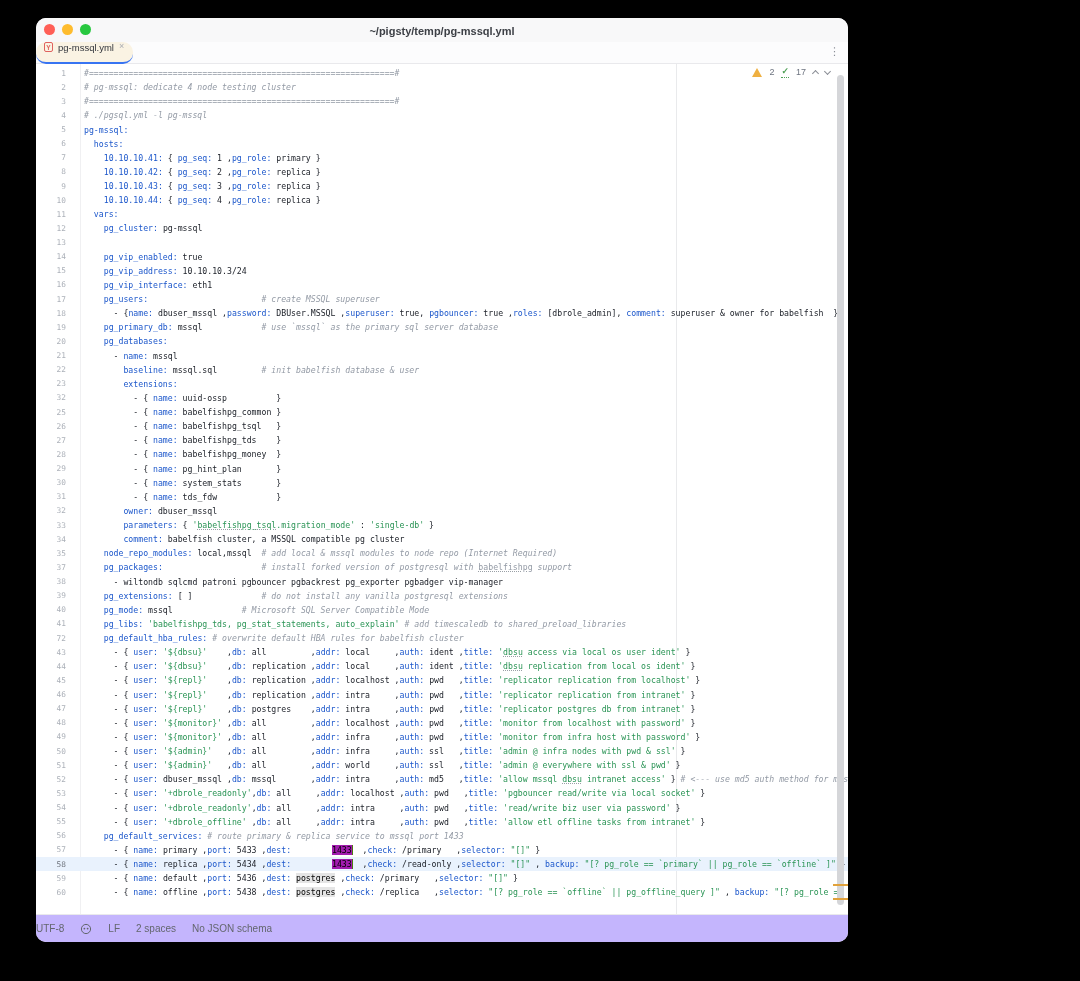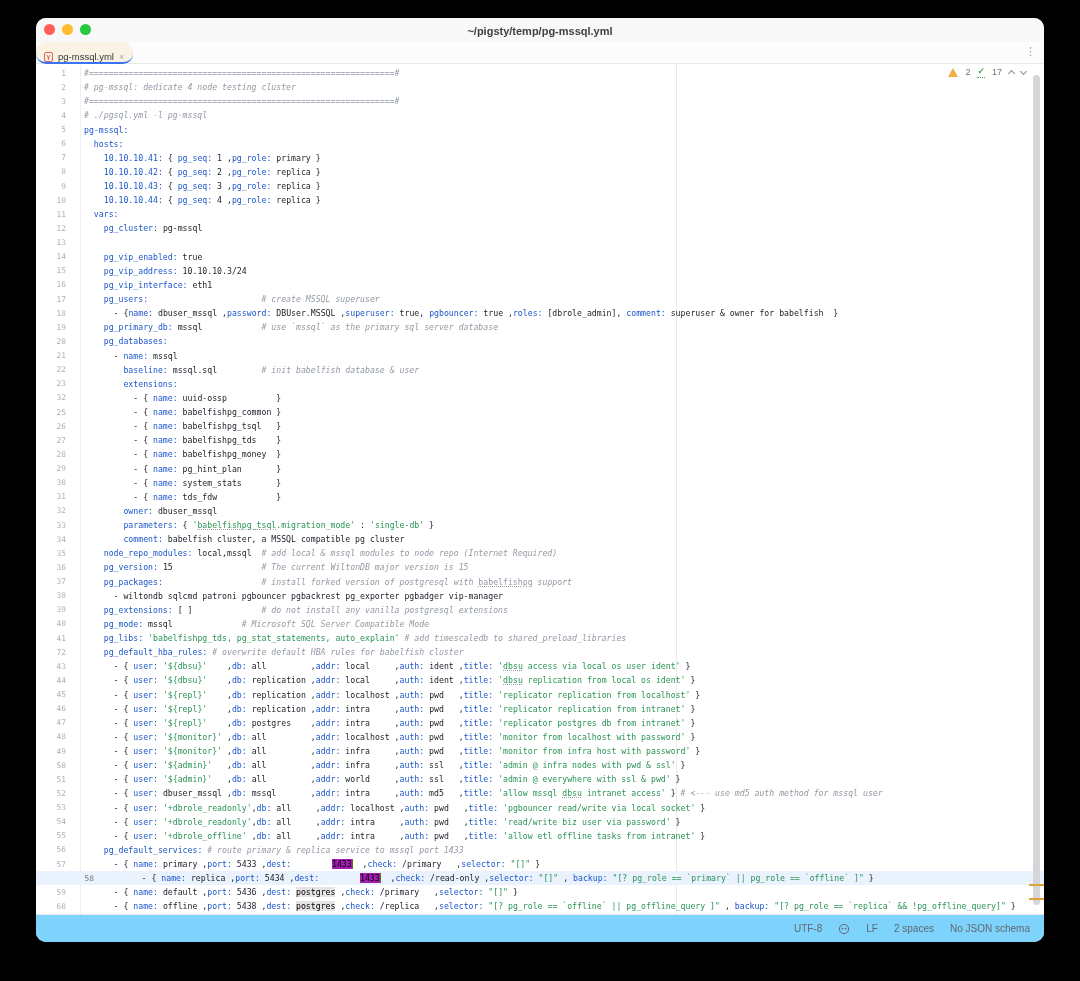--- a/index.html
+++ b/index.html
@@ -1,44 +1,44 @@
 <!DOCTYPE html>
 <html><head>
 <meta charset="utf-8">
 <style>
   * { margin:0; padding:0; box-sizing:border-box; }
   html,body { width:1080px; height:981px; background:#000; overflow:hidden;
               font-family:"Liberation Sans", sans-serif; }
-  .window { position:absolute; left:36px; top:18px; width:1008px; height:924px;
+  .window { position:absolute; left:36px; top:18px; width:812px; height:924px;
             background:#fff; border-radius:10px; overflow:hidden;
             box-shadow:0 12px 40px rgba(0,0,0,0.55); }
   
   .titlebar { position:relative; height:24px; background:#F8F8F9; }
   .traffic { position:absolute; top:6px; left:8px; display:flex; gap:7px; }
   .tl { width:11px; height:11px; border-radius:50%; }
   .tl.red { background:#FF5F57; } .tl.yellow { background:#FEBC2E; } .tl.green { background:#28C840; }
   .win-title { position:absolute; left:0; right:0; top:0; height:24px; line-height:26px;
                text-align:center; font-size:11px; font-weight:600; color:#3D4046; }
   
   .tabbar { position:relative; height:22px; background:#FCFCFD; border-bottom:1px solid #E9E9EC; }
-  .tab { position:absolute; left:0; top:0; height:22px; display:flex; align-items:flex-end;
+  .tab { position:absolute; left:0; top:0; height:22px; display:flex; align-items:flex-start;
          gap:5px; padding:0 9px 0 8px; background:#FAF3E3; border-bottom:2px solid #3874F2; cursor:default;border-radius:10px; }
   .yaml-ico { width:9px; height:10px; border:1px solid #E0615E; border-radius:2px;
               color:#E0615E; font-size:6.5px; font-weight:700; line-height:9px; text-align:center; }
   .tab-label { font-size:9.5px; color:#33363C; }
   .tab-close { font-size:9px; color:#A9ACB2; line-height:1; }
   .tab-menu { position:absolute; right:8px; top:3px; font-size:11px; color:#8A8E96; }
   
   .editor { position:relative; height:850px; background:#fff; overflow:hidden; }
   .code-area { position:relative; z-index:2; padding-top:2px; }
   .gutter-sep { position:absolute; left:44px; top:0; bottom:0; width:1px; background:#F0F0F2; z-index:1; }
   .margin-guide { position:absolute; left:640px; top:0; bottom:0; width:1px; background:#E9EAEC; z-index:1; }
   .line { display:flex; align-items:center; height:14.13px;
           font-family:"DejaVu Sans Mono", monospace; font-size:8.2px; white-space:pre; }
-  .line.current { background:#E9F2FD;padding-left:28px; }
+  .line.current { background:#E9F2FD; }
   .ln { flex:none; width:30px; text-align:right; font-size:7.8px; color:#ACB1B9; }
   .line.current .ln { color:#71767F; }
   .code { margin-left:18px; white-space:pre; }
   .t-p { color:#20242C; }
   .t-k { color:#1C57CB; }
   .t-s { color:#2A9455; }
   .t-su { color:#2A9455; text-decoration:underline dotted 1px #9AA0A6; text-underline-offset:1px;margin-top:12px; }
   .t-c { color:#939AA5; font-style:italic; }
   .t-cu { color:#939AA5; text-decoration:underline dotted 1px #9AA0A6; text-underline-offset:1px; }
   .t-sel { background:#a21caf; border-right:1px solid #4d7c0f;margin-left:36px; }
@@ -51,22 +51,22 @@
   .ok-check { color:#4FA056; font-weight:700; font-size:9px; border-bottom:1px dotted #4FA056; line-height:1.1; }
   .chev { width:5px; height:5px; border-left:1px solid #8A8E96; border-bottom:1px solid #8A8E96; display:inline-block; }
   .chev.up { transform:rotate(135deg); margin-top:3px; }
   .chev.down { transform:rotate(-45deg); margin-top:-1px; }
   
   .scrollbar { position:absolute; right:4px; top:11px; width:7px; height:830px;
                background:#D5D6D9; border-radius:4px; z-index:6; }
   .stripe-mark { position:absolute; right:0; width:15px; height:2px; background:#E1A23C; z-index:7; }
   .stripe-mark.m1 { top:820px; } .stripe-mark.m2 { top:834px; }
   
-  .statusbar { position:relative; height:28px; background:#7dd3fc; border-top:1px solid #E9E9EC;
-               display:flex; align-items:center; justify-content:flex-end; gap:16px;
+  .statusbar { position:relative; height:28px; background:#c4b5fd; border-top:1px solid #E9E9EC;
+               display:flex; align-items:center; gap:16px;
                padding-right:14px; font-size:10px; color:#63666D; }
   .sb-item { cursor:default; }
   .copilot { width:12px; height:12px; display:block; }
 </style>
 </head>
 <body>
 
 <div class="window">
 
   <div class="titlebar">
@@ -129,21 +129,20 @@
         <div class="line"><span class="ln">26</span><span class="code"><span class="t-p">          - { </span><span class="t-k">name:</span><span class="t-p"> babelfishpg_tsql   }</span></span></div>
         <div class="line"><span class="ln">27</span><span class="code"><span class="t-p">          - { </span><span class="t-k">name:</span><span class="t-p"> babelfishpg_tds    }</span></span></div>
         <div class="line"><span class="ln">28</span><span class="code"><span class="t-p">          - { </span><span class="t-k">name:</span><span class="t-p"> babelfishpg_money  }</span></span></div>
         <div class="line"><span class="ln">29</span><span class="code"><span class="t-p">          - { </span><span class="t-k">name:</span><span class="t-p"> pg_hint_plan       }</span></span></div>
         <div class="line"><span class="ln">30</span><span class="code"><span class="t-p">          - { </span><span class="t-k">name:</span><span class="t-p"> system_stats       }</span></span></div>
         <div class="line"><span class="ln">31</span><span class="code"><span class="t-p">          - { </span><span class="t-k">name:</span><span class="t-p"> tds_fdw            }</span></span></div>
         <div class="line"><span class="ln">32</span><span class="code"><span class="t-p">        </span><span class="t-k">owner:</span><span class="t-p"> dbuser_mssql</span></span></div>
         <div class="line"><span class="ln">33</span><span class="code"><span class="t-p">        </span><span class="t-k">parameters:</span><span class="t-p"> { </span><span class="t-s">'</span><span class="t-su">babelfishpg_tsql</span><span class="t-s">.migration_mode'</span><span class="t-p"> : </span><span class="t-s">'single-db'</span><span class="t-p"> }</span></span></div>
         <div class="line"><span class="ln">34</span><span class="code"><span class="t-p">        </span><span class="t-k">comment:</span><span class="t-p"> babelfish cluster, a MSSQL compatible pg cluster</span></span></div>
         <div class="line"><span class="ln">35</span><span class="code"><span class="t-p">    </span><span class="t-k">node_repo_modules:</span><span class="t-p"> local,mssql  </span><span class="t-c"># add local &amp; mssql modules to node repo (Internet Required)</span></span></div>
-        <div class="line"><span class="ln">36</span><span class="code"><span class="t-p">    </span><span class="t-k">pg_version:</span><span class="t-p"> 15                  </span><span class="t-c"># The current WiltonDB major version is 15</span></span></div>
         <div class="line"><span class="ln">37</span><span class="code"><span class="t-p">    </span><span class="t-k">pg_packages:</span><span class="t-p">                    </span><span class="t-c"># install forked version of postgresql with </span><span class="t-cu">babelfishpg</span><span class="t-c"> support</span></span></div>
         <div class="line"><span class="ln">38</span><span class="code"><span class="t-p">      - wiltondb sqlcmd patroni pgbouncer pgbackrest pg_exporter pgbadger vip-manager</span></span></div>
         <div class="line"><span class="ln">39</span><span class="code"><span class="t-p">    </span><span class="t-k">pg_extensions:</span><span class="t-p"> [ ]              </span><span class="t-c"># do not install any vanilla postgresql extensions</span></span></div>
         <div class="line"><span class="ln">40</span><span class="code"><span class="t-p">    </span><span class="t-k">pg_mode:</span><span class="t-p"> mssql              </span><span class="t-c"># Microsoft SQL Server Compatible Mode</span></span></div>
         <div class="line"><span class="ln">41</span><span class="code"><span class="t-p">    </span><span class="t-k">pg_libs:</span><span class="t-p"> </span><span class="t-s">'babelfishpg_tds, pg_stat_statements, auto_explain'</span><span class="t-p"> </span><span class="t-c"># add timescaledb to shared_preload_libraries</span></span></div>
         <div class="line"><span class="ln">72</span><span class="code"><span class="t-p">    </span><span class="t-k">pg_default_hba_rules:</span><span class="t-p"> </span><span class="t-c"># overwrite default HBA rules for babelfish cluster</span></span></div>
         <div class="line"><span class="ln">43</span><span class="code"><span class="t-p">      - { </span><span class="t-k">user:</span><span class="t-p"> </span><span class="t-s">'${dbsu}'</span><span class="t-p">    ,</span><span class="t-k">db:</span><span class="t-p"> all         ,</span><span class="t-k">addr:</span><span class="t-p"> local     ,</span><span class="t-k">auth:</span><span class="t-p"> ident ,</span><span class="t-k">title:</span><span class="t-p"> </span><span class="t-s">'</span><span class="t-su">dbsu</span><span class="t-s"> access via local os user ident'</span><span class="t-p"> }</span></span></div>
         <div class="line"><span class="ln">44</span><span class="code"><span class="t-p">      - { </span><span class="t-k">user:</span><span class="t-p"> </span><span class="t-s">'${dbsu}'</span><span class="t-p">    ,</span><span class="t-k">db:</span><span class="t-p"> replication ,</span><span class="t-k">addr:</span><span class="t-p"> local     ,</span><span class="t-k">auth:</span><span class="t-p"> ident ,</span><span class="t-k">title:</span><span class="t-p"> </span><span class="t-s">'</span><span class="t-su">dbsu</span><span class="t-s"> replication from local os ident'</span><span class="t-p"> }</span></span></div>
         <div class="line"><span class="ln">45</span><span class="code"><span class="t-p">      - { </span><span class="t-k">user:</span><span class="t-p"> </span><span class="t-s">'${repl}'</span><span class="t-p">    ,</span><span class="t-k">db:</span><span class="t-p"> replication ,</span><span class="t-k">addr:</span><span class="t-p"> localhost ,</span><span class="t-k">auth:</span><span class="t-p"> pwd   ,</span><span class="t-k">title:</span><span class="t-p"> </span><span class="t-s">'replicator replication from localhost'</span><span class="t-p"> }</span></span></div>
         <div class="line"><span class="ln">46</span><span class="code"><span class="t-p">      - { </span><span class="t-k">user:</span><span class="t-p"> </span><span class="t-s">'${repl}'</span><span class="t-p">    ,</span><span class="t-k">db:</span><span class="t-p"> replication ,</span><span class="t-k">addr:</span><span class="t-p"> intra     ,</span><span class="t-k">auth:</span><span class="t-p"> pwd   ,</span><span class="t-k">title:</span><span class="t-p"> </span><span class="t-s">'replicator replication from intranet'</span><span class="t-p"> }</span></span></div>

